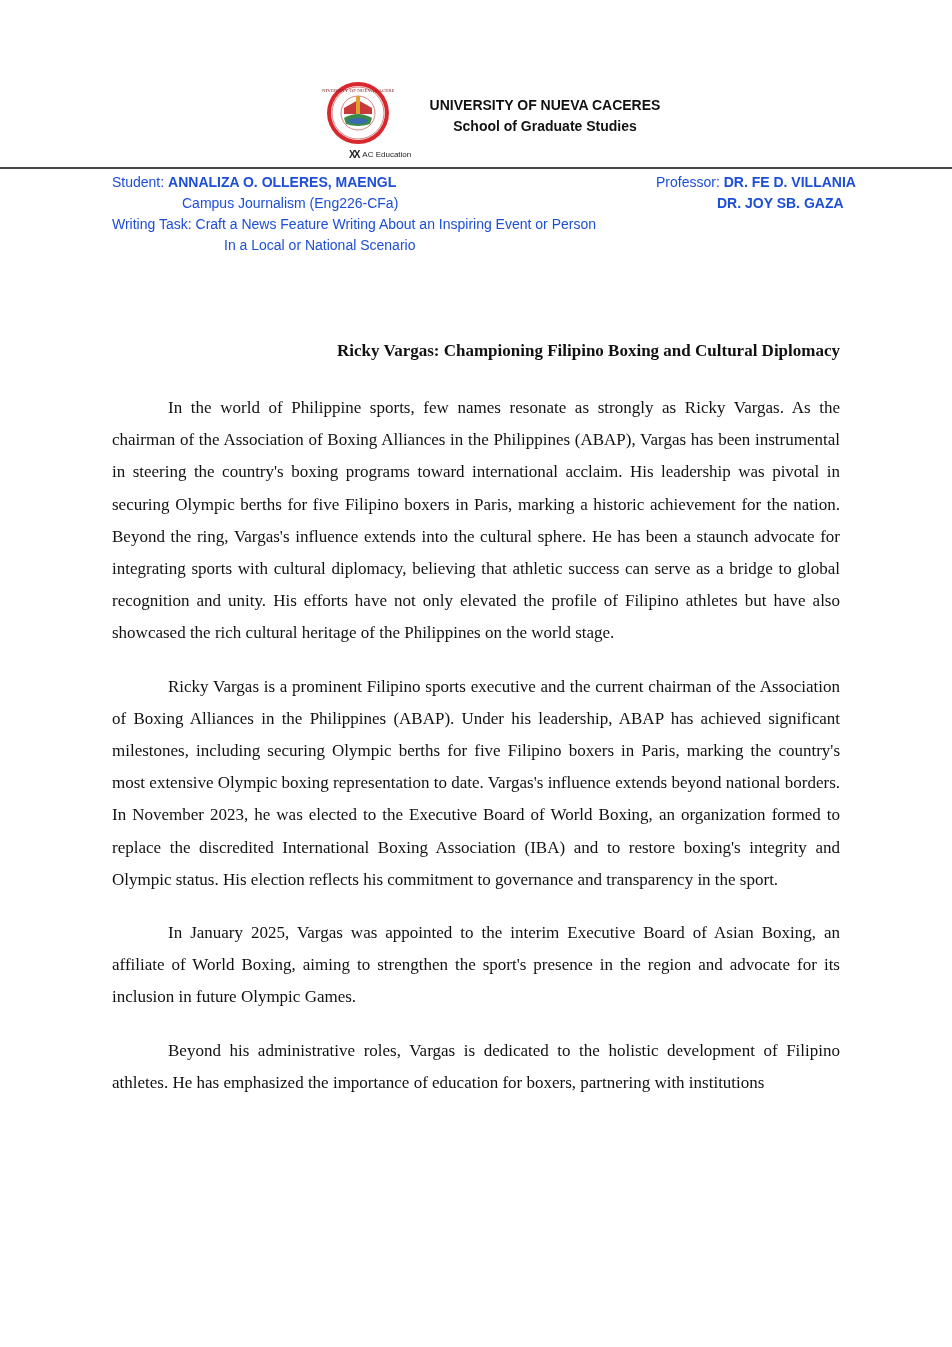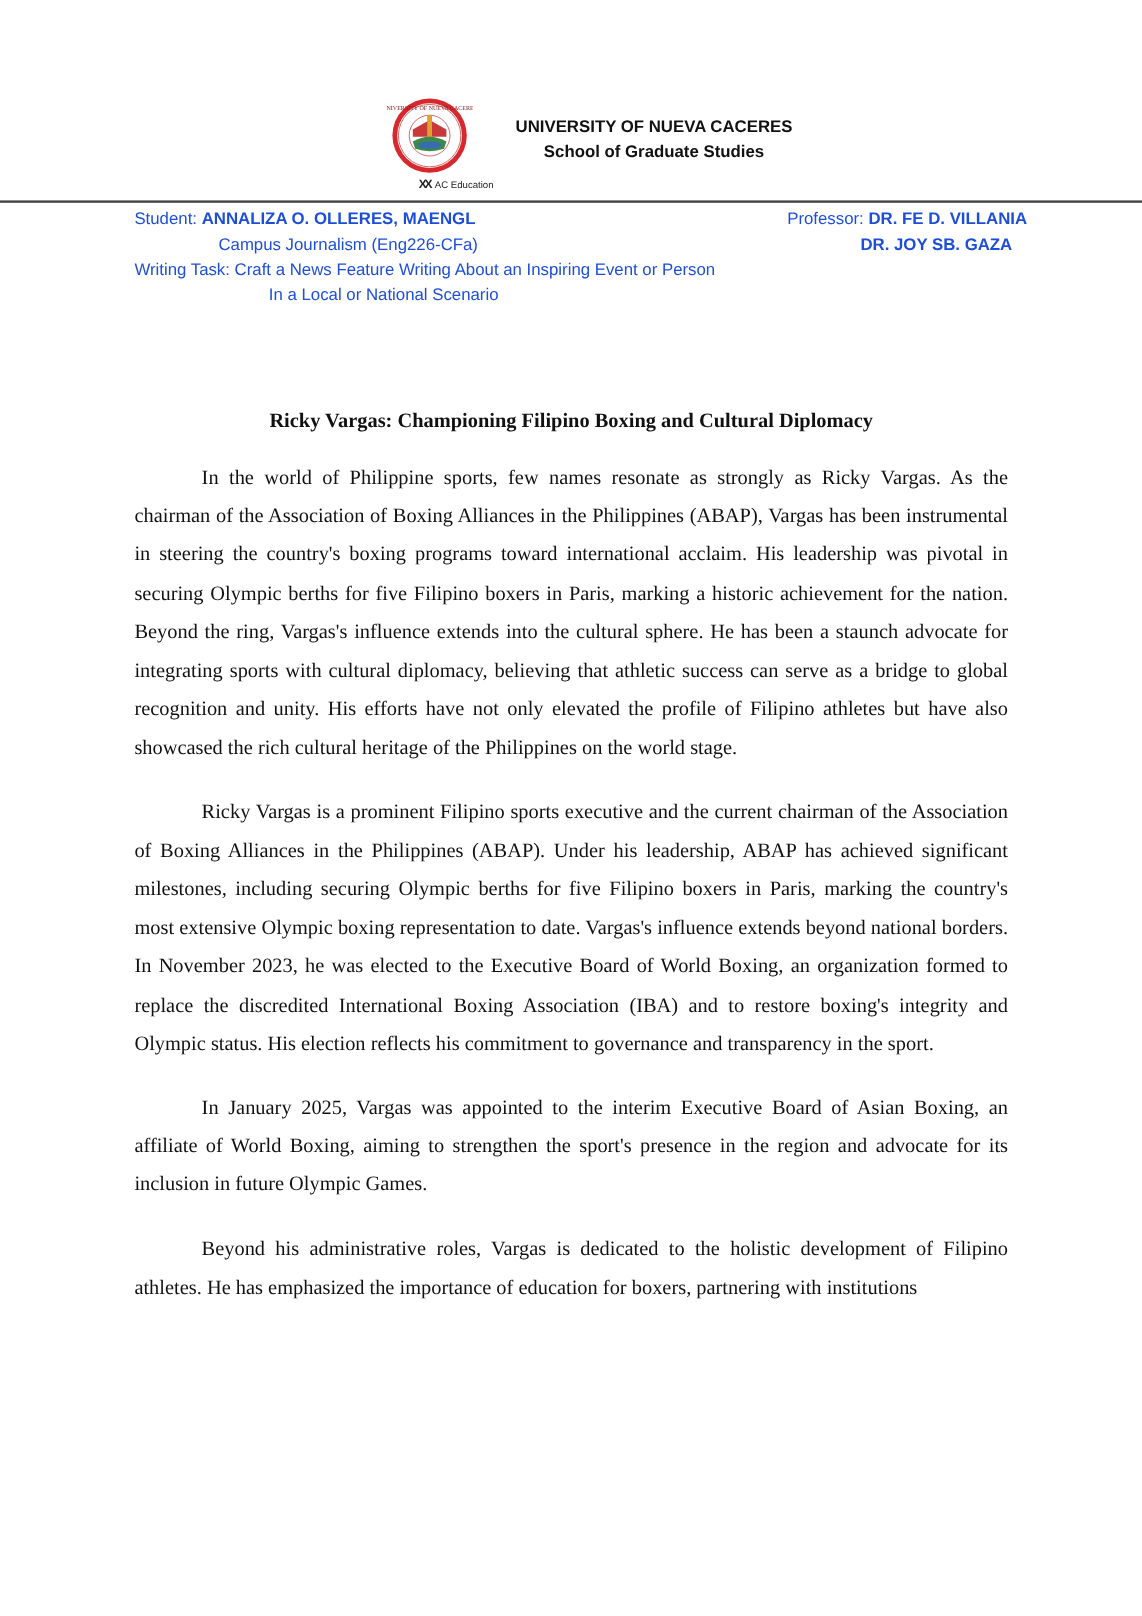--- a/index.html
+++ b/index.html
@@ -98,25 +98,25 @@
   .article {
     position: absolute;
     left: 112px;
     top: 340px;
     width: 728px;
     font-family: "Liberation Serif", serif;
     font-size: 17px;
     color: #111;
   }
   .article-title {
-    text-align: center;
+    text-align: right;
     font-weight: bold;
     font-size: 17px;
     line-height: 22px;
-    margin: 0 0 20px 0;
+    margin: 0 0 30px 0;
   }
   .para {
     text-align: justify;
     text-indent: 56px;
     line-height: 32.2px;
     margin: 0 0 21px 0;
   }
 </style>
 </head>
 <body>

